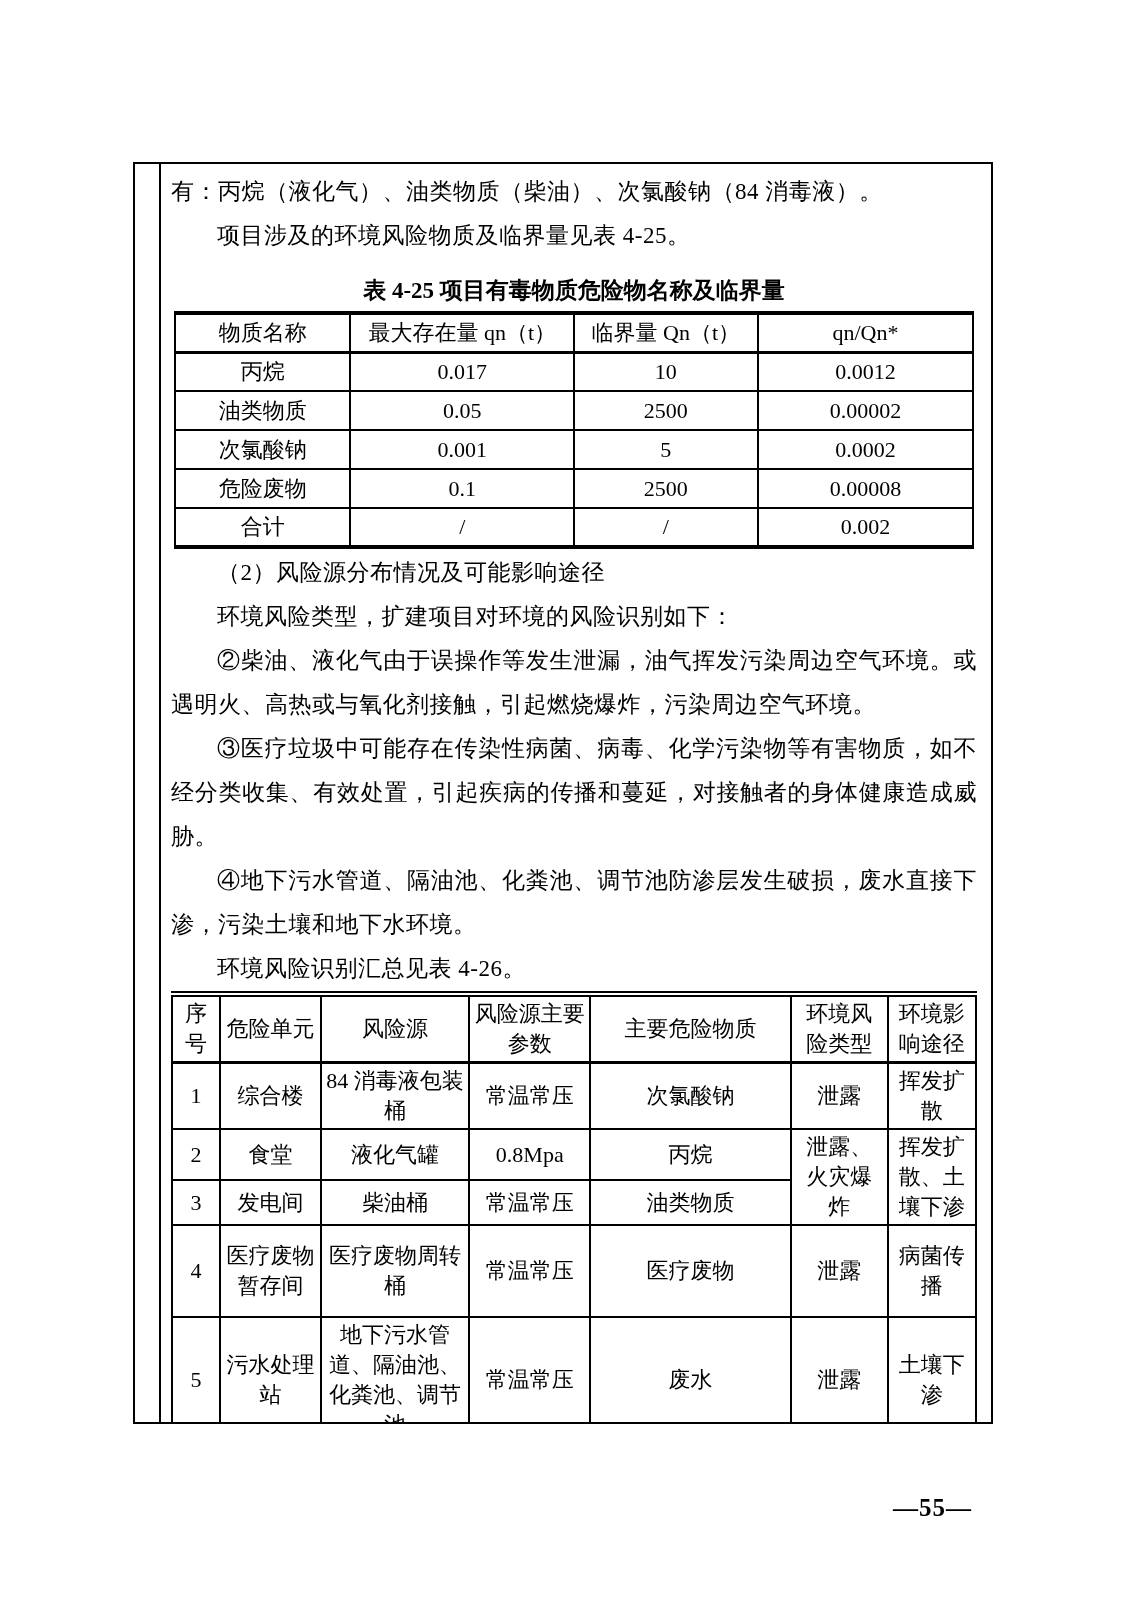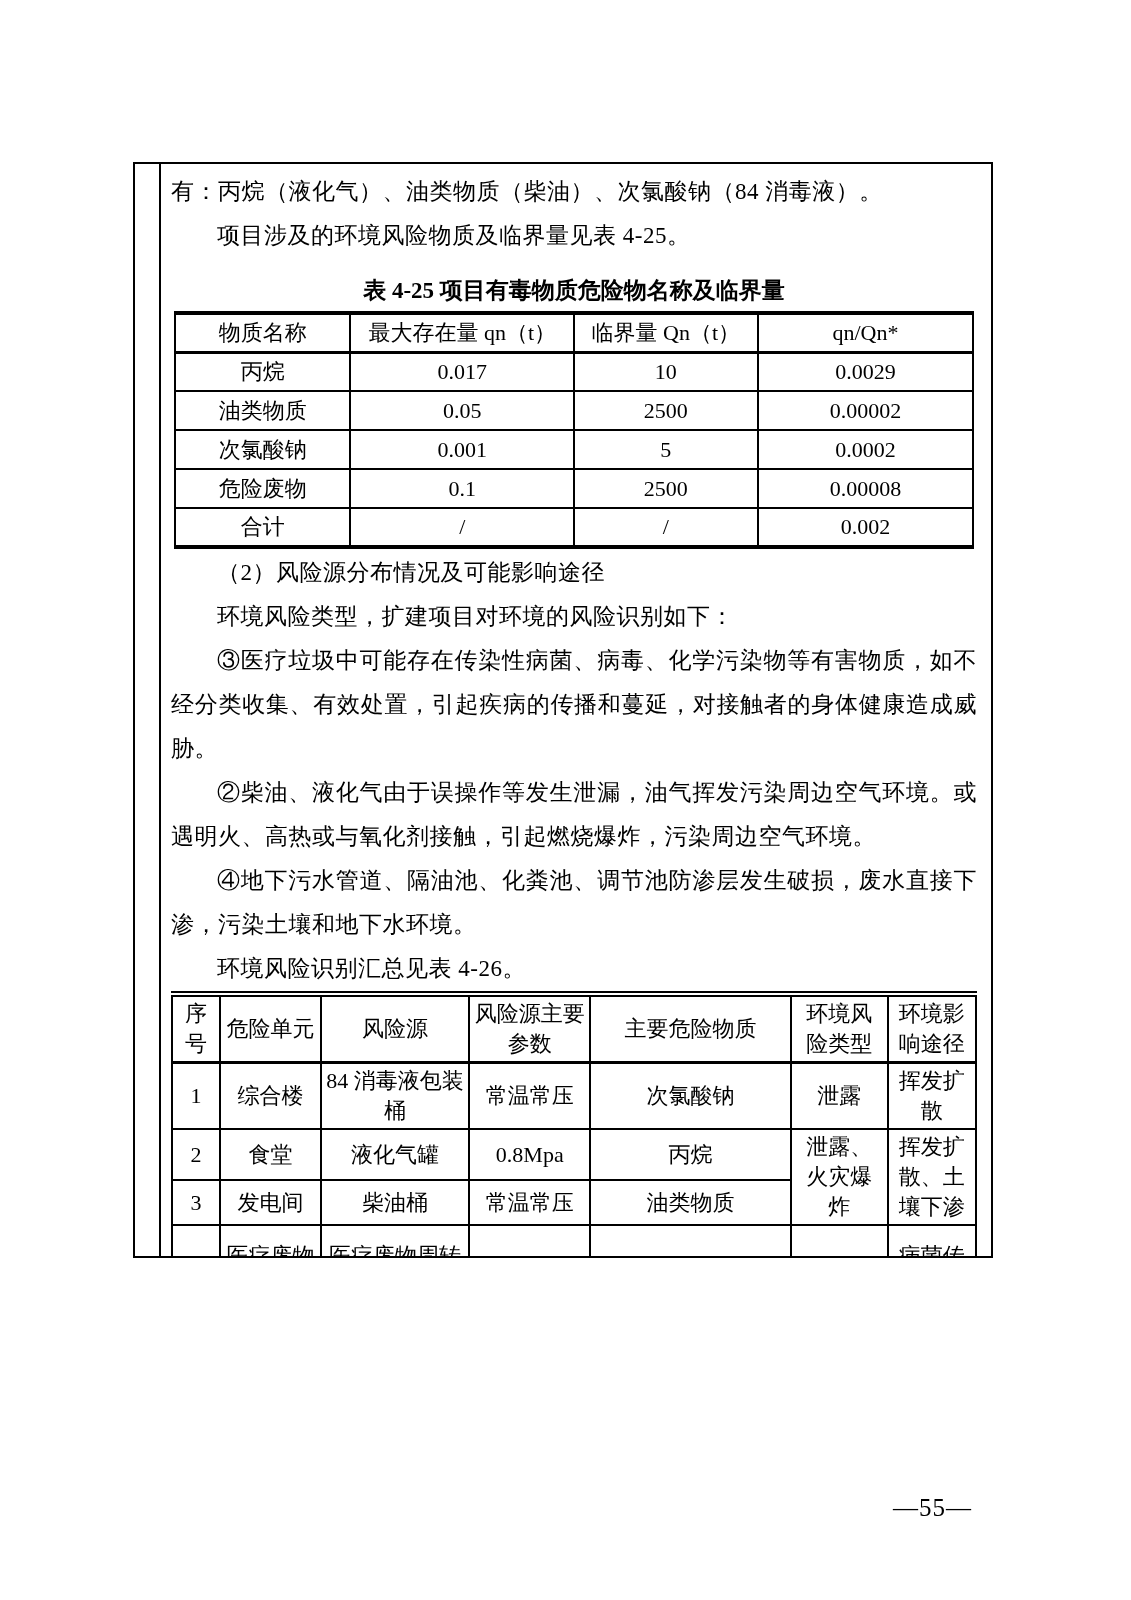--- a/index.html
+++ b/index.html
@@ -8,21 +8,21 @@
     width: 1131px; height: 1600px;
     background: #ffffff;
     color: #000000;
     font-family: "Liberation Serif", "DejaVu Serif", serif;
   }
   .page { position: relative; width: 1131px; height: 1600px; overflow: hidden; }
 
   .outer-box {
     position: absolute;
     left: 133px; top: 162px;
-    width: 860px; height: 1096px;
+    width: 860px; height: 1262px;
     border: 2px solid #000;
     display: flex;
   }
   .left-strip {
     flex: none;
     width: 26px;
     border-right: 2px solid #000;
   }
   .content {
     flex: 1;
@@ -92,20 +92,21 @@
   .t426 .r2 td { height: 50px; }
   .t426 .r3 td { height: 44px; }
   .t426 .r4 td { height: 92px; }
   .t426 .r5 td { height: 86px; }
 
   .page-number {
     position: absolute;
     left: 893px; top: 1494px;
     font-size: 25px;
     letter-spacing: 1px;
+    font-weight: bold;
   }
 </style>
 </head>
 <body>
 
 <div class="page">
   <div class="outer-box">
     <div class="left-strip"></div>
     <div class="content">
 
@@ -127,21 +128,21 @@
             <th>最大存在量 qn（t）</th>
             <th>临界量 Qn（t）</th>
             <th>qn/Qn*</th>
           </tr>
         </thead>
         <tbody>
           <tr>
             <td>丙烷</td>
             <td>0.017</td>
             <td>10</td>
-            <td>0.0029</td>
+            <td>0.0012</td>
           </tr>
           <tr>
             <td>油类物质</td>
             <td>0.05</td>
             <td>2500</td>
             <td>0.00002</td>
           </tr>
           <tr>
             <td>次氯酸钠</td>
             <td>0.001</td>
@@ -158,22 +159,22 @@
             <td>合计</td>
             <td>/</td>
             <td>/</td>
             <td>0.002</td>
           </tr>
         </tbody>
       </table>
 
       <p class="para indent">（2）风险源分布情况及可能影响途径</p>
       <p class="para indent">环境风险类型，扩建项目对环境的风险识别如下：</p>
+      <p class="para indent">②柴油、液化气由于误操作等发生泄漏，油气挥发污染周边空气环境。或遇明火、高热或与氧化剂接触，引起燃烧爆炸，污染周边空气环境。</p>
       <p class="para indent">③医疗垃圾中可能存在传染性病菌、病毒、化学污染物等有害物质，如不经分类收集、有效处置，引起疾病的传播和蔓延，对接触者的身体健康造成威胁。</p>
-      <p class="para indent">②柴油、液化气由于误操作等发生泄漏，油气挥发污染周边空气环境。或遇明火、高热或与氧化剂接触，引起燃烧爆炸，污染周边空气环境。</p>
       <p class="para indent">④地下污水管道、隔油池、化粪池、调节池防渗层发生破损，废水直接下渗，污染土壤和地下水环境。</p>
       <p class="para indent">环境风险识别汇总见表 4-26。</p>
 
 
       <table class="t426">
         <colgroup>
           <col style="width:6%">
             <col style="width:12.5%">
             <col style="width:18.5%">
             <col style="width:15%">

